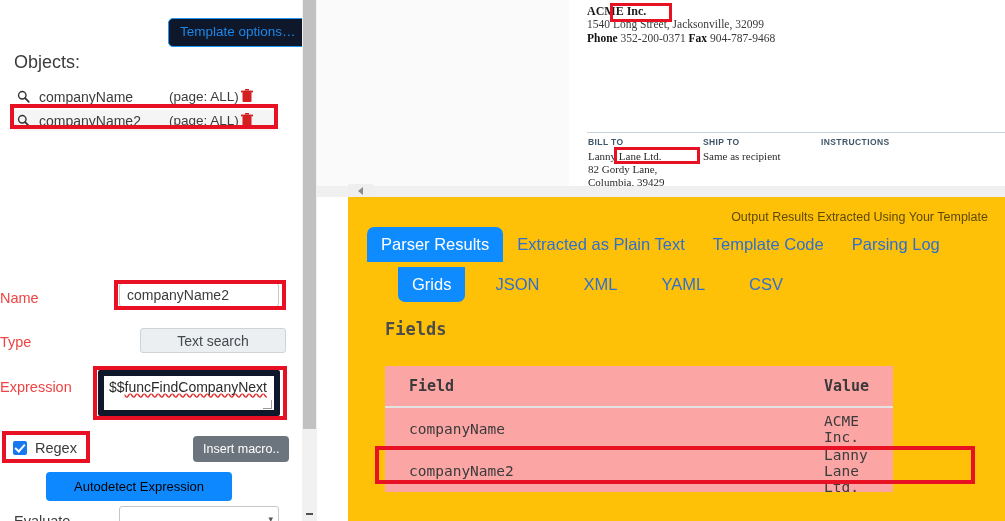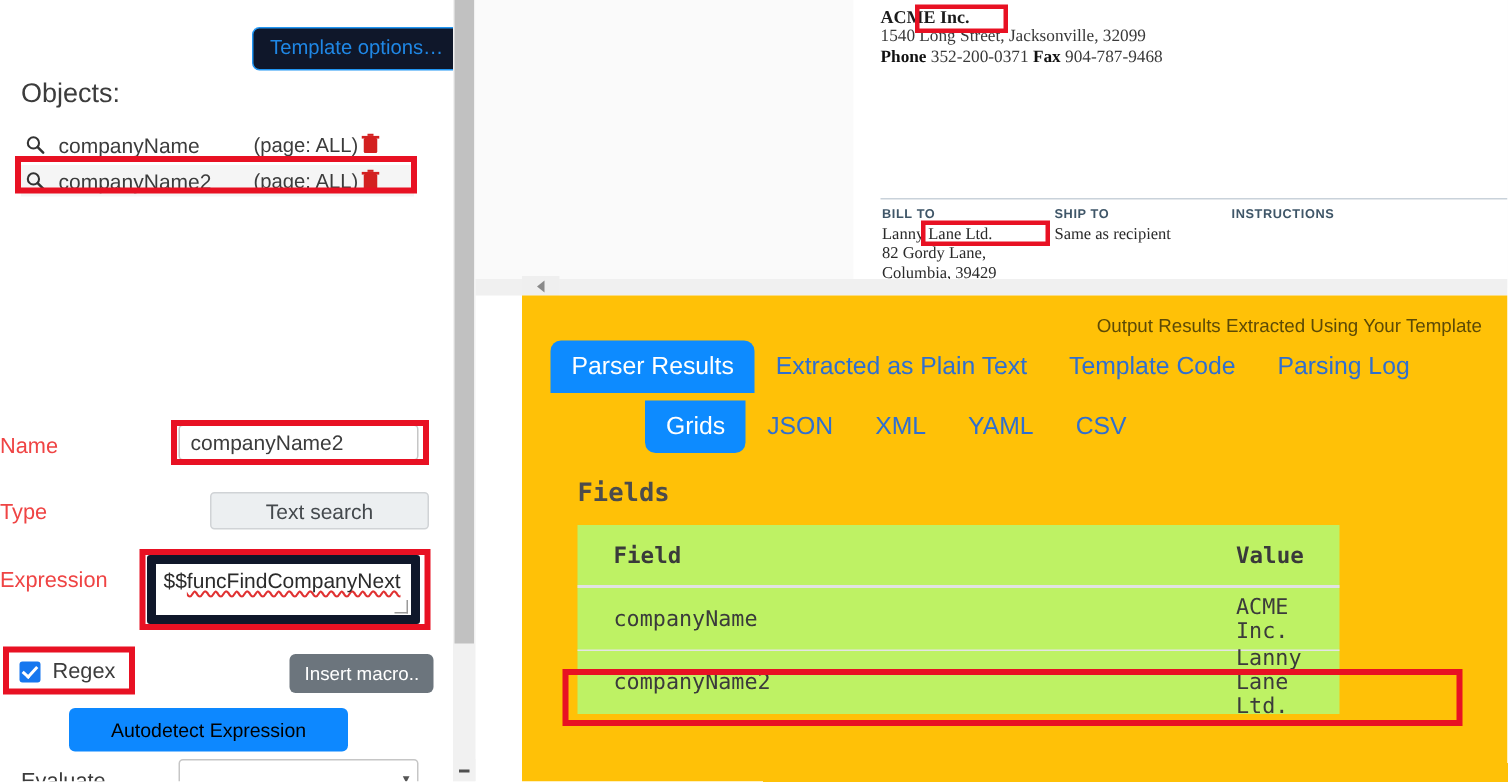--- a/index.html
+++ b/index.html
@@ -231,40 +231,40 @@
   #results {
     position:absolute; left:348px; top:197px; width:657px; height:324px;
     background:#ffc107;
   }
   #results-caption {
     position:absolute; right:17px; top:13px;
     font-size:12.5px; color:#5d4a06;
   }
   .tab-row { position:absolute; display:flex; align-items:flex-end; }
   #tabrow1 { left:19px; top:30px; gap:0px; }
-  #tabrow2 { left:36px; top:70px; gap:0px;padding-left:46px; }
+  #tabrow2 { left:4px; top:70px; gap:16px;padding-left:46px; }
   .tab {
     font-size:16.5px; color:#2f6fd0; padding:9px 14px;
     cursor:pointer; white-space:nowrap; line-height:1;
   }
   .tab.active {
     background:#0d8bff; color:#ffffff;
     border-radius:7px 7px 0 0;
   }
   #tabrow2 .tab.active { border-radius:0 0 7px 7px; }
   #tabrow1 .tab.active { border-radius:7px 7px 0 0; }
 
   #fields-title {
     position:absolute; left:37px; top:122px;
     font-family:"DejaVu Sans Mono", monospace;
     font-size:17px; font-weight:bold; color:#4c4c4c;
   }
   #fields-table {
-    position:absolute; left:37px; top:153px; width:508px;
-    background:#bef264;
+    position:absolute; left:37px; top:169px; width:508px;
+    background:#fca5a5;
   }
   .ftr { display:flex; align-items:center; height:42px; border-bottom:1px solid #e4e4e4; }
   .ftr.head { height:42px; border-bottom:2px solid #e2e2e2; }
   .ftr.last { border-bottom:none; }
   .fcell-a { flex:0 0 425px; padding-left:24px;
     font-family:"DejaVu Sans Mono", monospace; font-size:14.5px; color:#3b3b3b; }
   .fcell-b { flex:1; padding-left:14px;
     font-family:"DejaVu Sans Mono", monospace; font-size:14.5px; color:#3b3b3b; }
   .ftr.head .fcell-a, .ftr.head .fcell-b { font-weight:bold; color:#3a3a3a; font-size:15px; }
 

